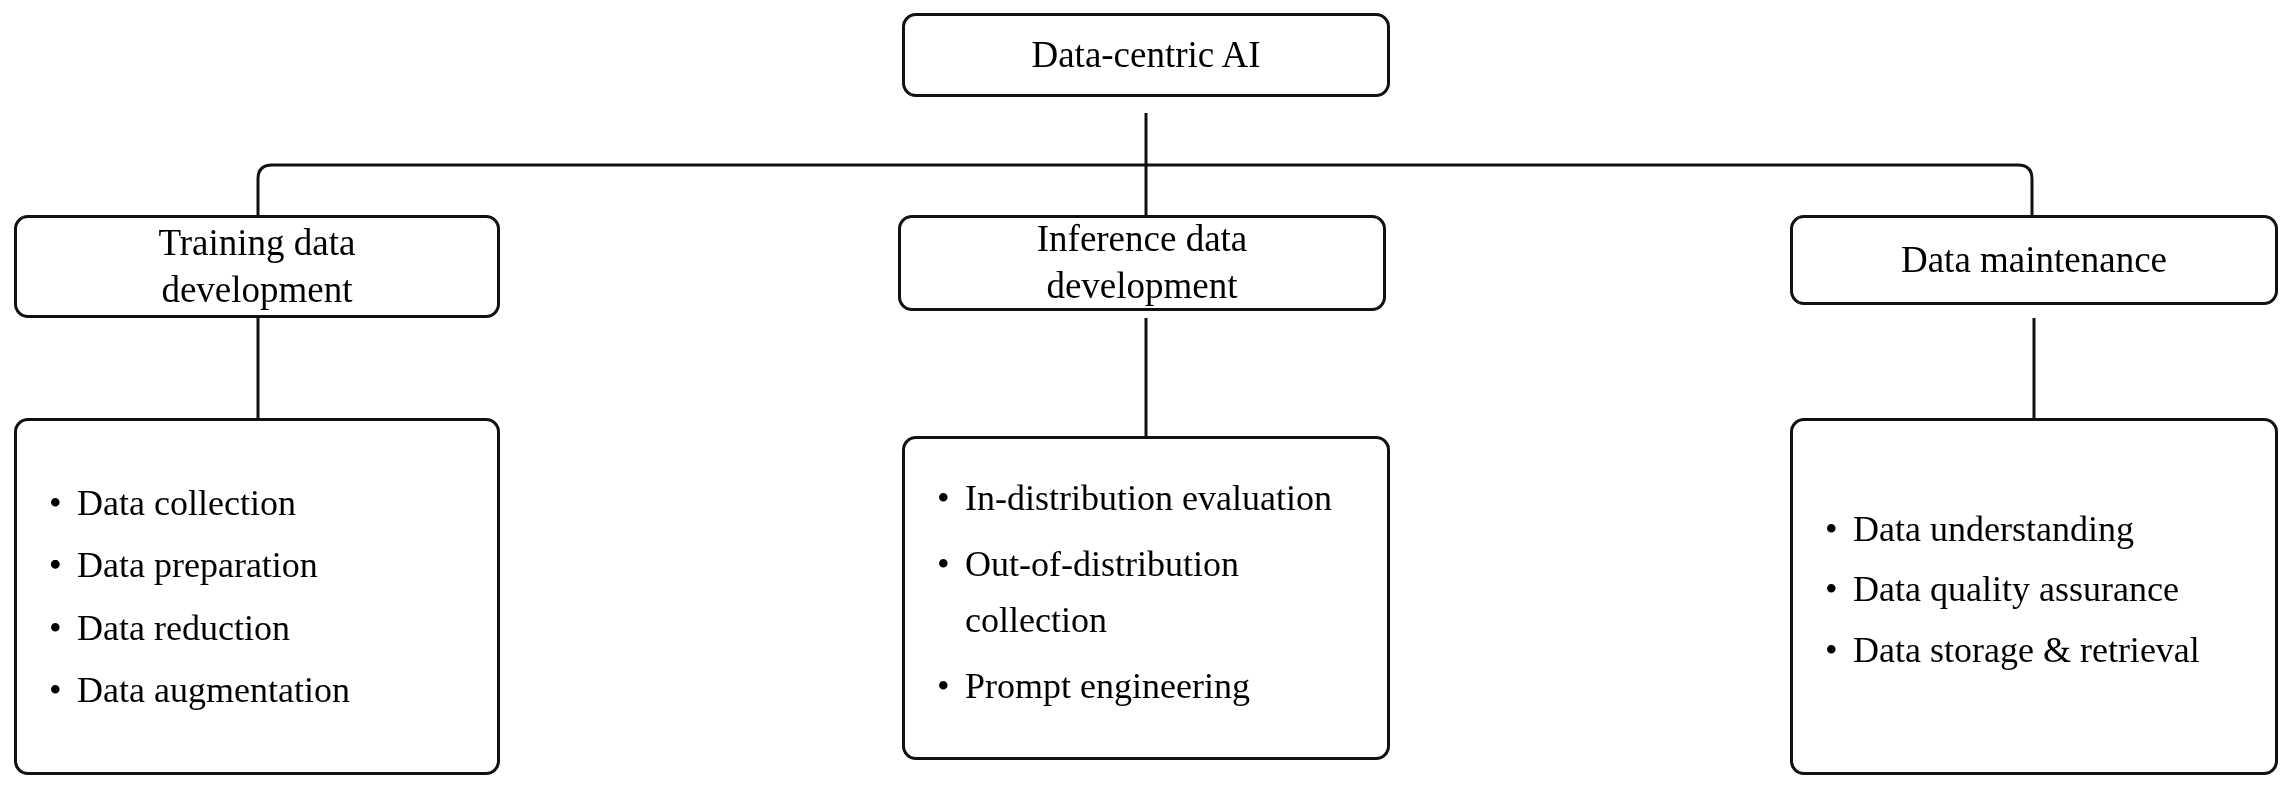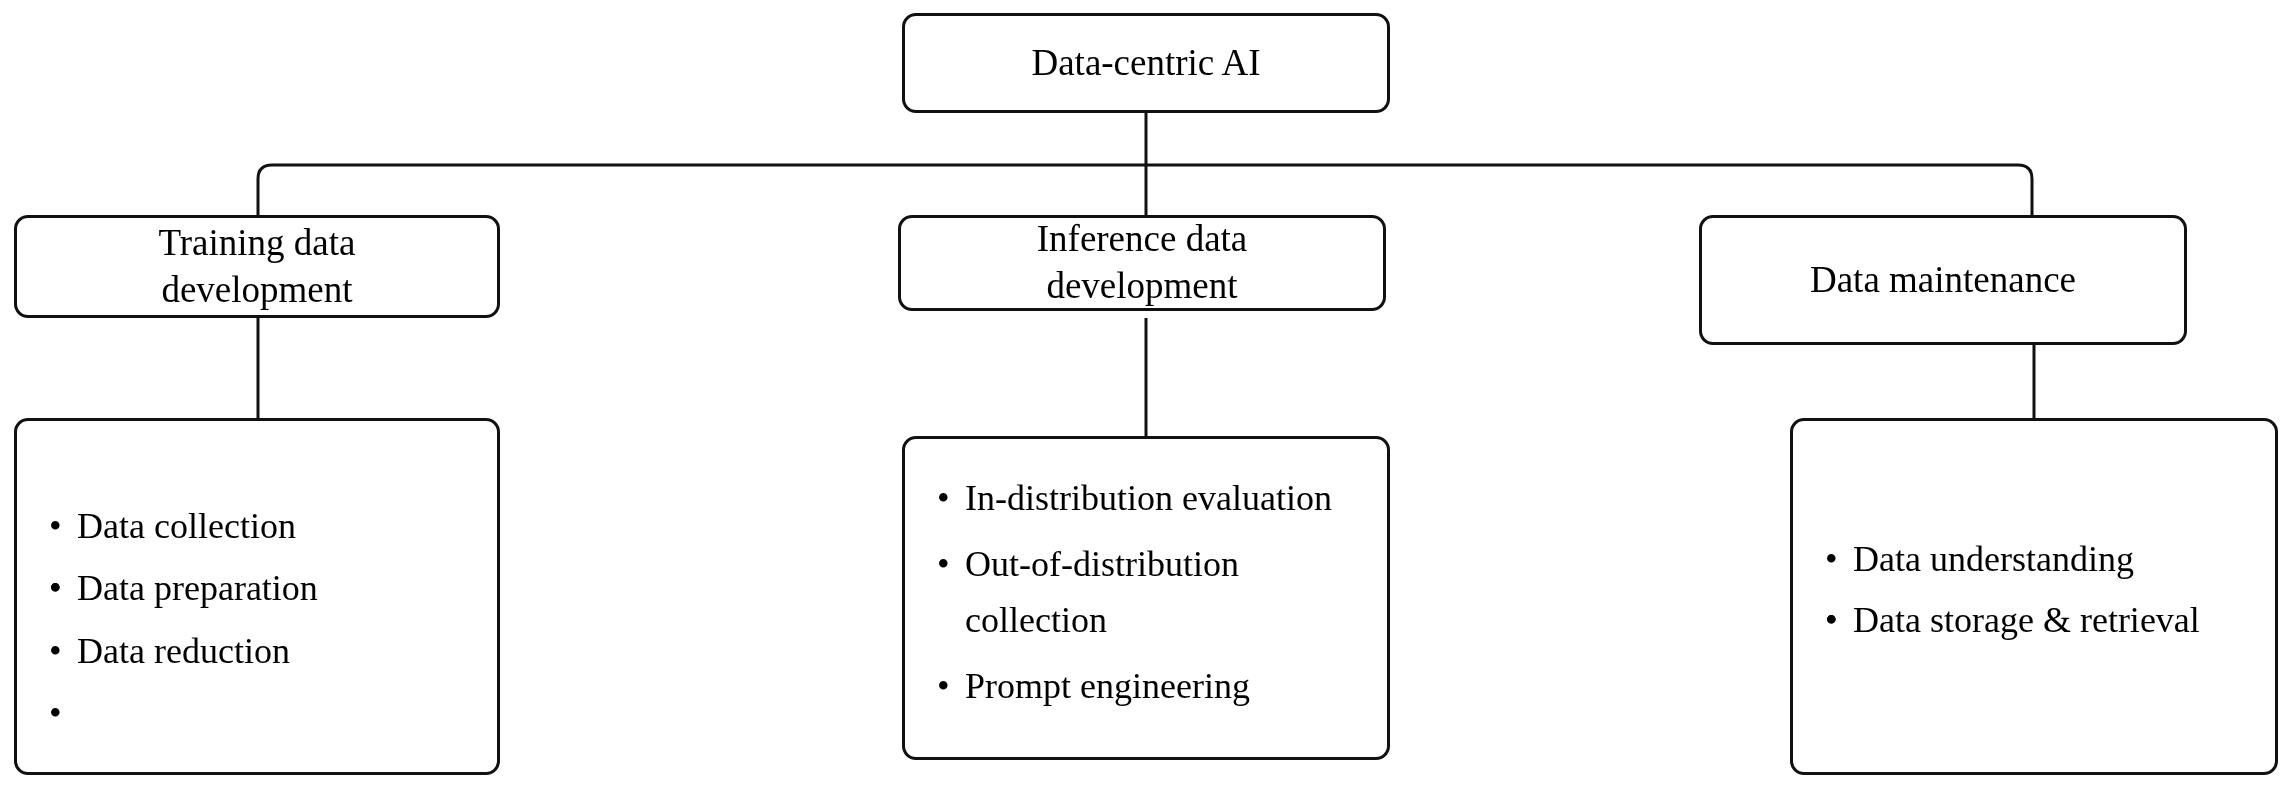--- a/index.html
+++ b/index.html
@@ -36,26 +36,26 @@
   .node-label {
     font-size: 37px;
     line-height: 1.27;
     text-align: center;
     white-space: pre-line;
     padding: 0 14px;
   }
   
   #node-root {
     left: 902px; top: 13px;
-    width: 488px; height: 100px;
+    width: 488px; height: 84px;
   }
   
   #node-training { left: 14px;   top: 215px; width: 486px; height: 103px; }
   #node-inference { left: 898px; top: 215px; width: 488px; height: 96px; }
-  #node-maintenance { left: 1699px; top: 215px; width: 488px; height: 130px; }
+  #node-maintenance { left: 1790px; top: 215px; width: 488px; height: 90px; }
   
   .leaf {
     align-items: center;
     justify-content: flex-start;
   }
   #node-training-items   { left: 14px;   top: 418px; width: 486px; height: 357px; }
   #node-inference-items  { left: 902px;  top: 436px; width: 488px; height: 324px; }
   #node-maintenance-items{ left: 1790px; top: 418px; width: 488px; height: 357px; }
 
   .bullets {
@@ -129,20 +129,21 @@
       <li>
         <span class="dot">•</span>
         <span>Data preparation</span>
       </li>
       <li>
         <span class="dot">•</span>
         <span>Data reduction</span>
       </li>
       <li>
         <span class="dot">•</span>
+        <span>Data augmentation</span>
       </li>
     </ul>
   </div>
 
   <div class="node leaf" id="node-inference-items">
     <ul class="bullets">
       <li>
         <span class="dot">•</span>
         <span>In-distribution evaluation</span>
       </li>
@@ -158,20 +159,21 @@
   </div>
 
   <div class="node leaf" id="node-maintenance-items">
     <ul class="bullets">
       <li>
         <span class="dot">•</span>
         <span>Data understanding</span>
       </li>
       <li>
         <span class="dot">•</span>
+        <span>Data quality assurance</span>
       </li>
       <li>
         <span class="dot">•</span>
         <span>Data storage &amp; retrieval</span>
       </li>
     </ul>
   </div>
 
 </div>
 

